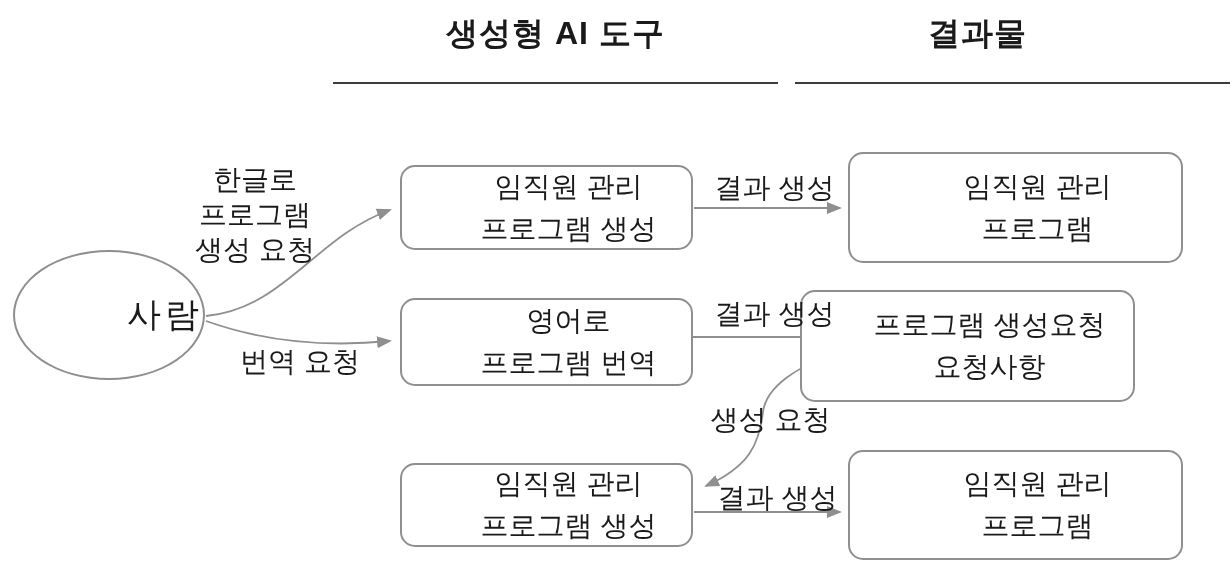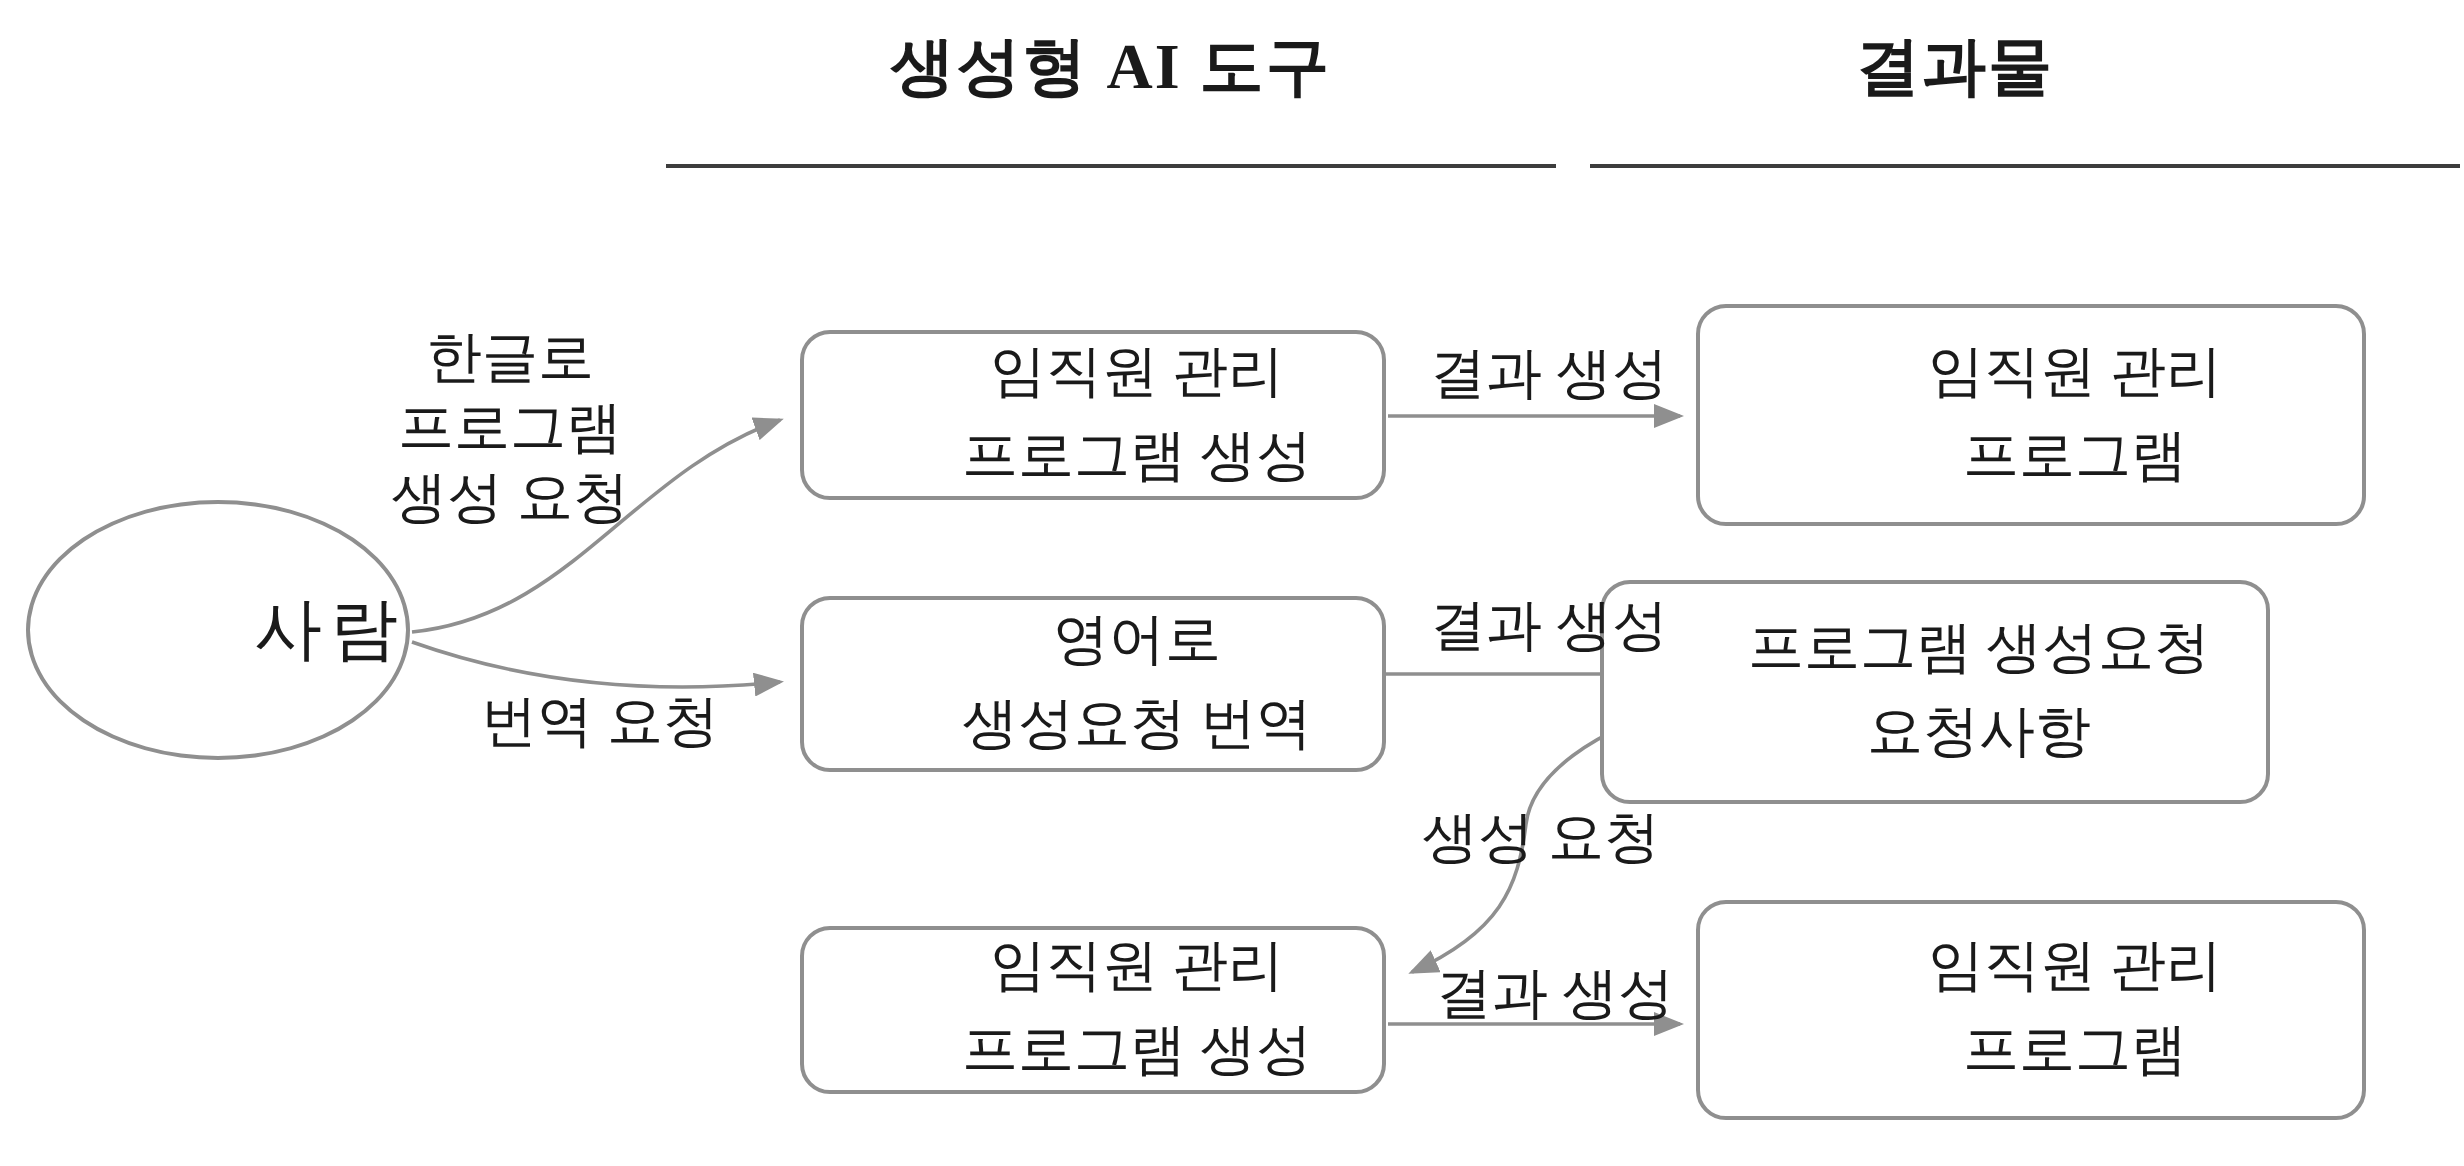--- a/index.html
+++ b/index.html
@@ -8,21 +8,21 @@
     --rule-color: #3d3d3d;
     --bg-color: #ffffff;
   }
   * { box-sizing: border-box; }
   html, body { margin: 0; padding: 0; background: var(--bg-color); }
   #stage {
     position: relative;
     width: 1232px;
     height: 583px;
     background: var(--bg-color);
-    font-family: Liberation Serif, serif;
+    font-family: Liberation Sans, sans-serif;
     color: var(--text-color);
     overflow: hidden;
   }
   .hdr {
     position: absolute;
     text-align: center;
     font-size: 32px;
     font-weight: 600;
     letter-spacing: 1px;
     color: var(--text-color);
@@ -111,21 +111,21 @@
     <span>사람</span>
   </div>
 
   <div class="node" style="left:400px; top:165px; width:293px; height:85px;">
     <span>임직원 관리</span>
     <span>프로그램 생성</span>
   </div>
 
   <div class="node" style="left:400px; top:298px; width:293px; height:88px;">
     <span>영어로</span>
-    <span>생성요청 번역</span>
+    <span>프로그램 번역</span>
   </div>
 
   <div class="node" style="left:400px; top:463px; width:293px; height:84px;">
     <span>임직원 관리</span>
     <span>프로그램 생성</span>
   </div>
 
   <div class="node" style="left:848px; top:152px; width:335px; height:111px;">
     <span>임직원 관리</span>
     <span>프로그램</span>

